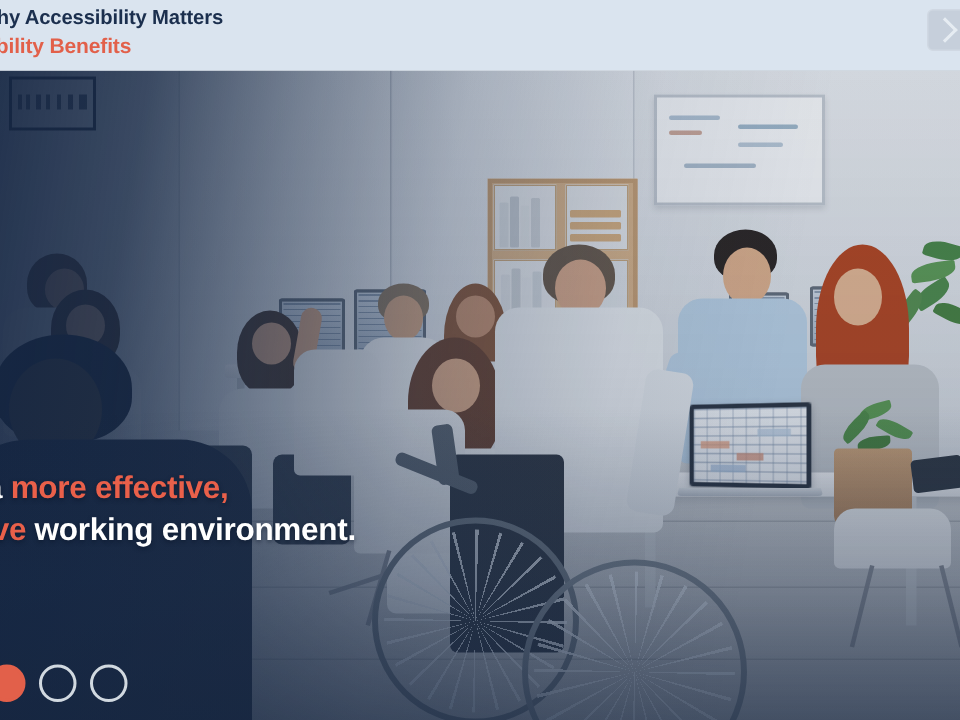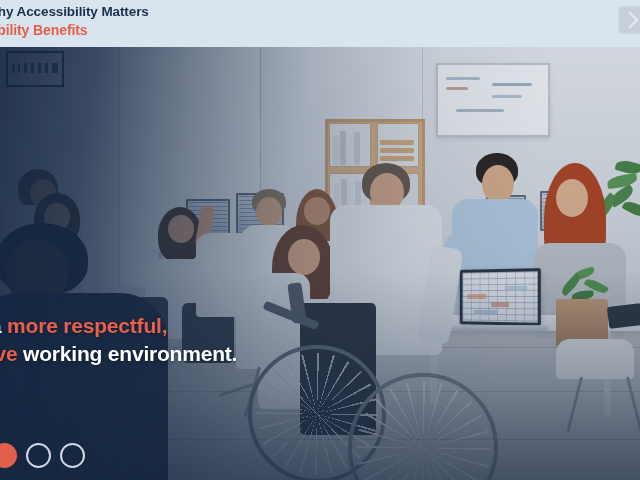--- a/index.html
+++ b/index.html
@@ -594,21 +594,21 @@
         <div class="head" style="left:6px;top:192px;width:62px;height:68px;background:#4a4236;"></div>
         <div class="torso" style="left:-40px;top:246px;width:208px;height:190px;background:#202a3c;border-radius:60px 48px 0 0;"></div>
       </div>
 
       <div class="tint-cool"></div>
       <div class="tint-left"></div>
       <div class="tint-bottom"></div>
     </div>
 
     <div class="headline">
-      <div class="ln"><span>ering a </span><span class="accent">more respectful,</span></div>
+      <div class="ln"><span>ering a </span><span class="accent">more effective,</span></div>
       <div class="ln"><span class="accent">effective</span><span> working environment.</span></div>
     </div>
 
     <div class="dots">
       <div class="dot active"></div>
       <div class="dot"></div>
       <div class="dot"></div>
     </div>
 
   </div>

